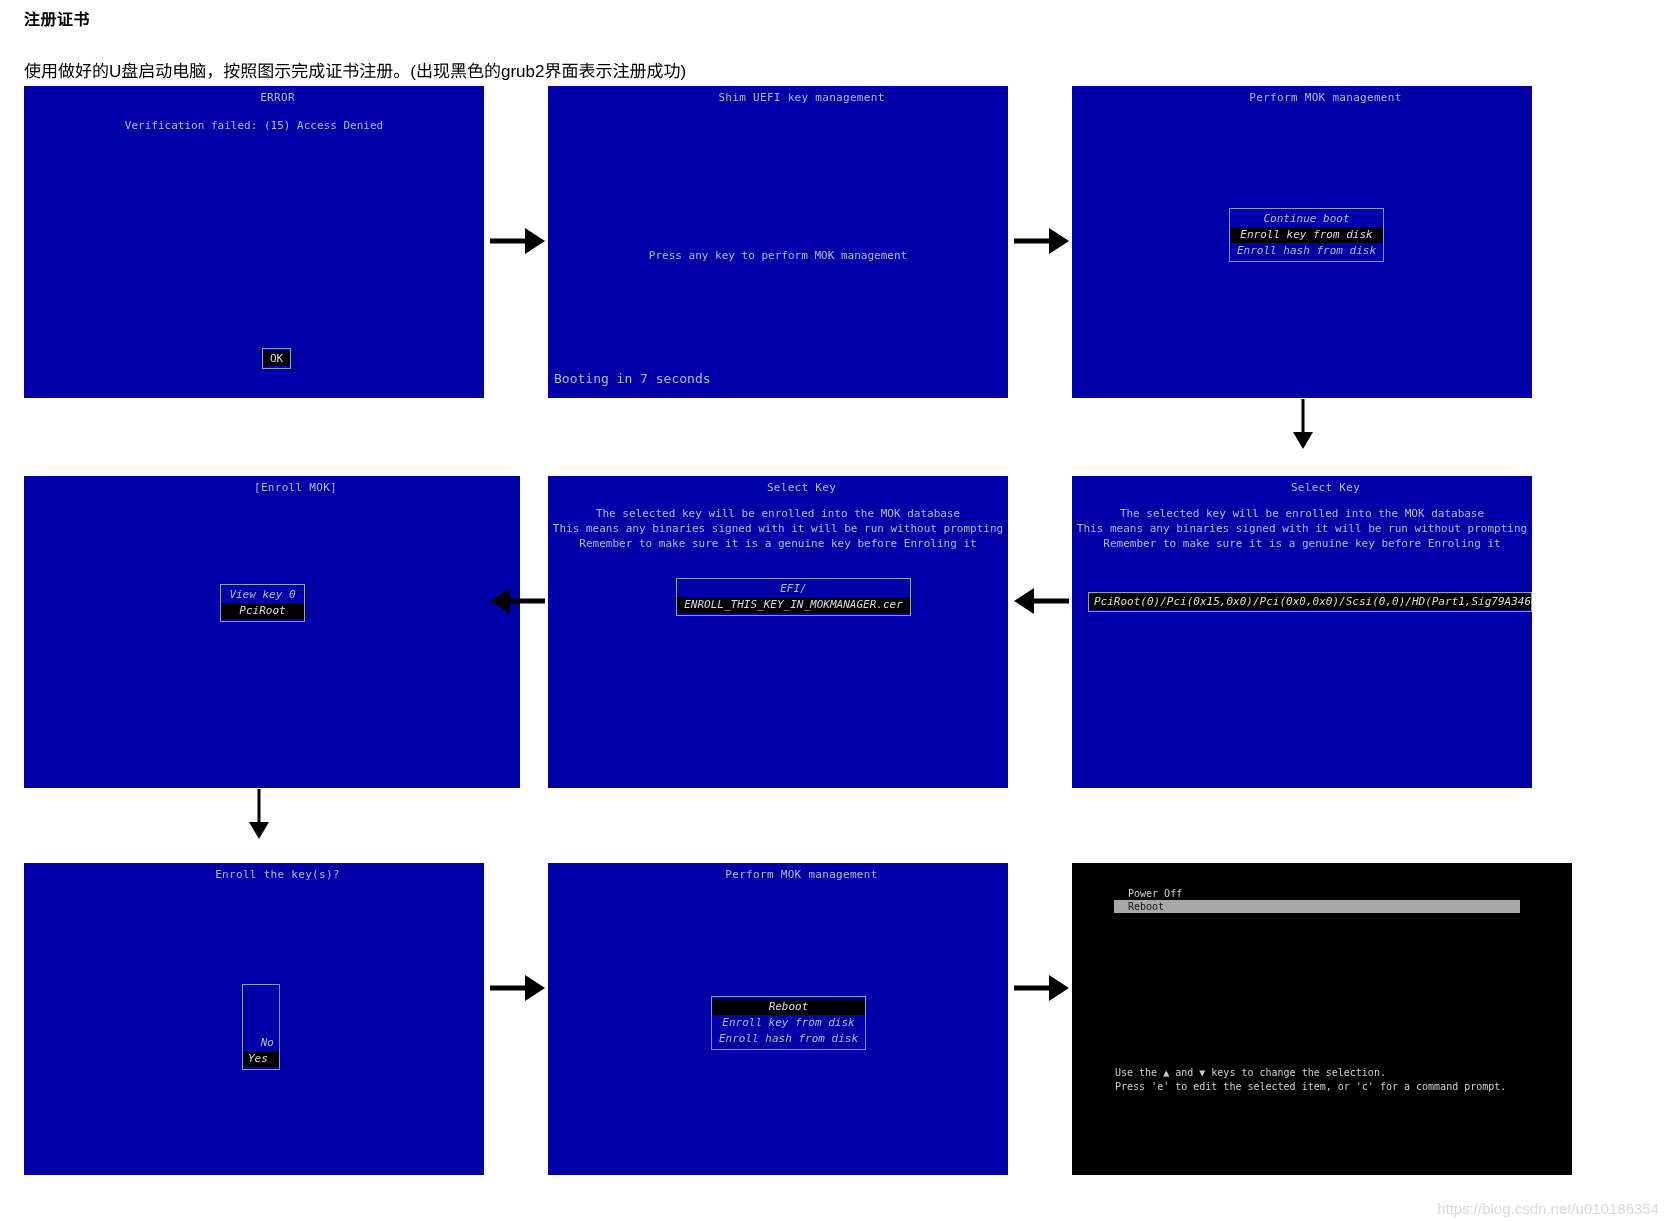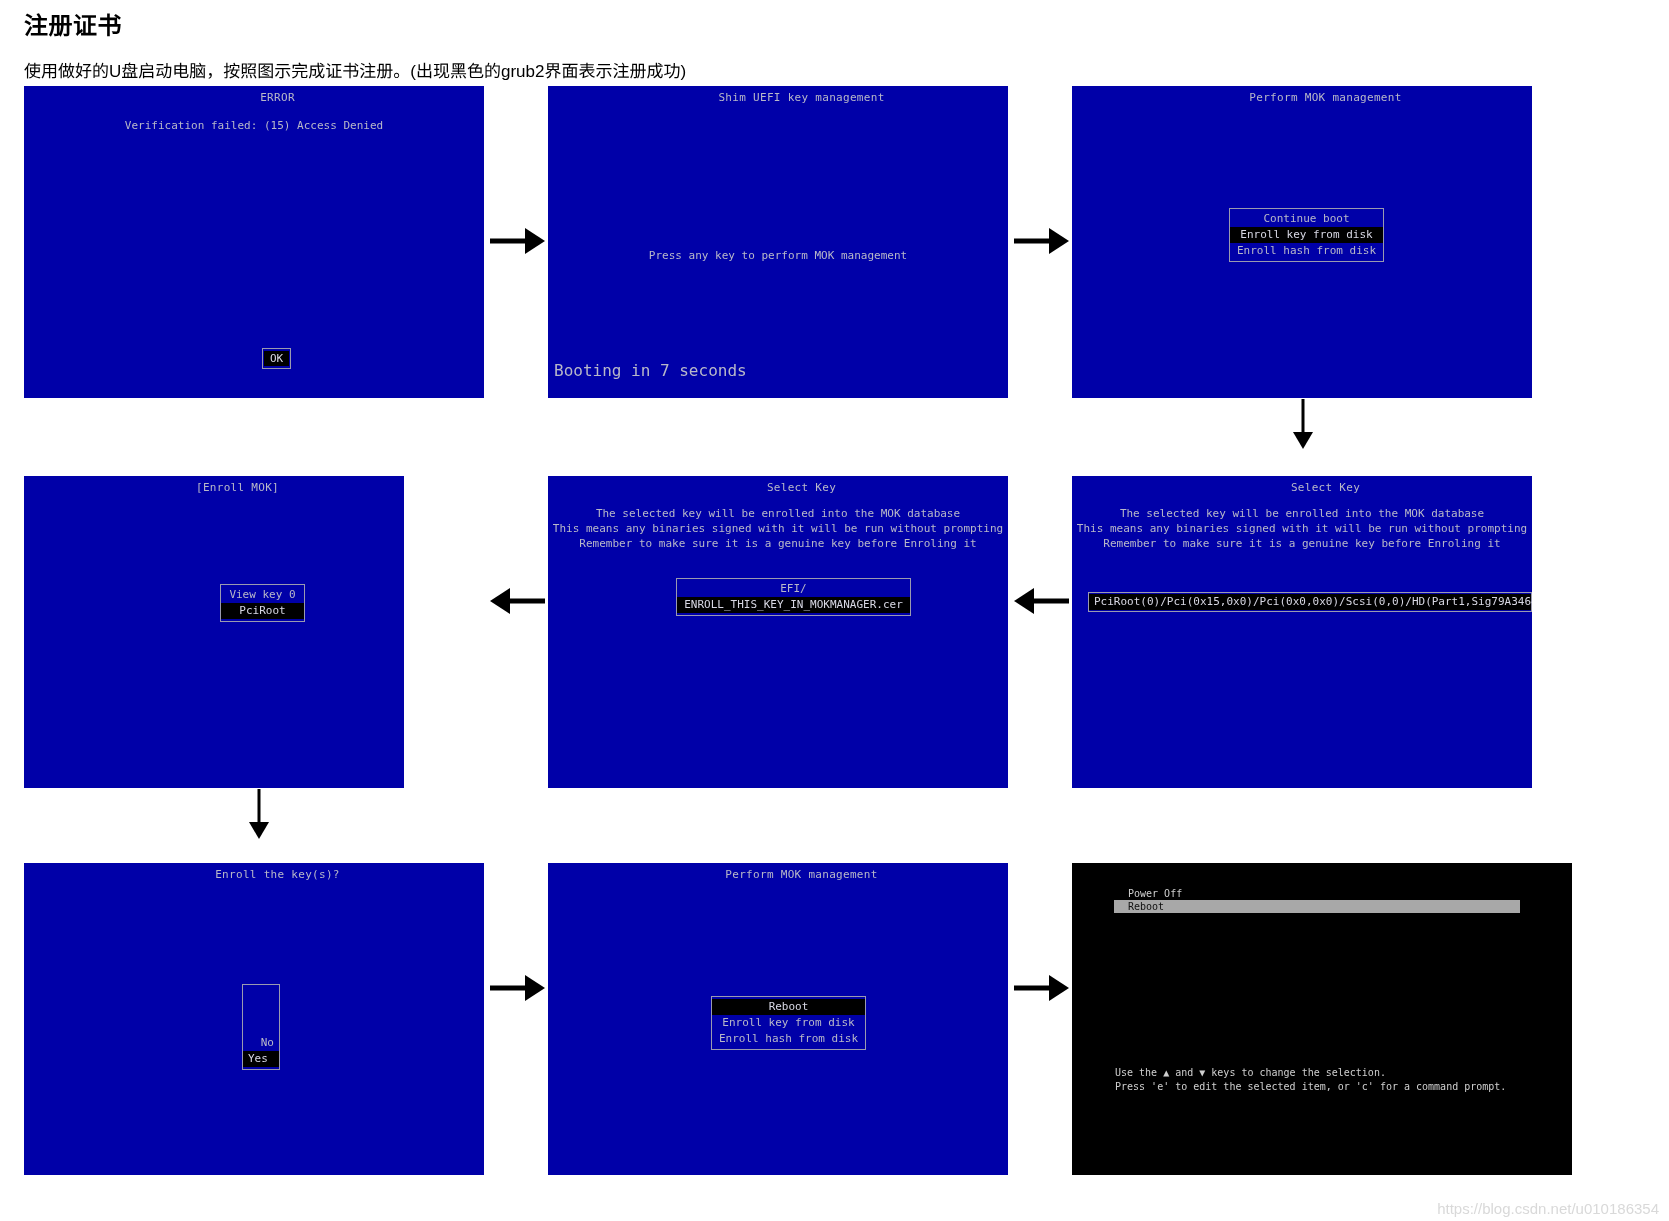--- a/index.html
+++ b/index.html
@@ -15,21 +15,21 @@
     overflow: hidden;
     font-family: "Liberation Sans", sans-serif;
     color: #1a1a1a;
   }
 
   
   #doc-title {
     position: absolute;
     left: 24px;
     top: 6px;
-    font-size: 24px;
+    font-size: 16px;
     font-weight: bold;
     letter-spacing: 0.5px;
     color: #000000;
   }
   #doc-subtitle {
     position: absolute;
     left: 24px;
     top: 57px;
     font-size: 17px;
     color: #000000;
@@ -73,41 +73,42 @@
     left: 0;
     right: 0;
     text-align: center;
     font-size: 11px;
     line-height: 15px;
     white-space: nowrap;
   }
   .screen .scr-status {
     position: absolute;
     left: 6px;
-    bottom: 18px;
-    font-size: 16px;
+    bottom: 12px;
+    font-size: 13px;
     text-align: left;
     white-space: nowrap;
   }
 
   
   .scr-box {
     position: absolute;
     box-sizing: border-box;
     border: 1px solid #9a9ab0;
     background: #0000a8;
     padding: 2px 0;
   }
   .scr-box .opt {
     font-size: 11px;
     line-height: 16px;
     white-space: nowrap;
     text-align: center;
     padding: 0 5px;
     color: #b8b8c8;
+    font-style: italic;
   }
   .scr-box .opt.selected {
     background: #000000;
     color: #d8d8e4;
   }
 
   
   .ok-btn {
     position: absolute;
     box-sizing: border-box;
@@ -245,21 +246,21 @@
       <div class="opt selected">Enroll key from disk</div>
       <div class="opt">Enroll hash from disk</div>
     </div>
   </div>
 
   <div class="arrow-v" style="left:1292px; top:399px; width:22px; height:50px;">
     <div class="shaft" style="height:36px;"></div>
     <div class="head"></div>
   </div>
 
-  <div class="screen" style="left:24px; top:476px; width:380px; height:312px;">
+  <div class="screen" style="left:24px; top:476px; width:496px; height:312px;">
     <div class="scr-title" style="top:5px;">[Enroll MOK]</div>
     <div class="scr-box" style="left:196px; top:108px; width:85px;">
       <div class="opt">View key 0</div>
       <div class="opt selected">PciRoot</div>
     </div>
   </div>
 
   <div class="arrow-h" style="left:490px; top:588px; width:55px; height:26px; transform:scaleX(-1);">
     <div class="shaft" style="width:40px;"></div>
     <div class="head"></div>

